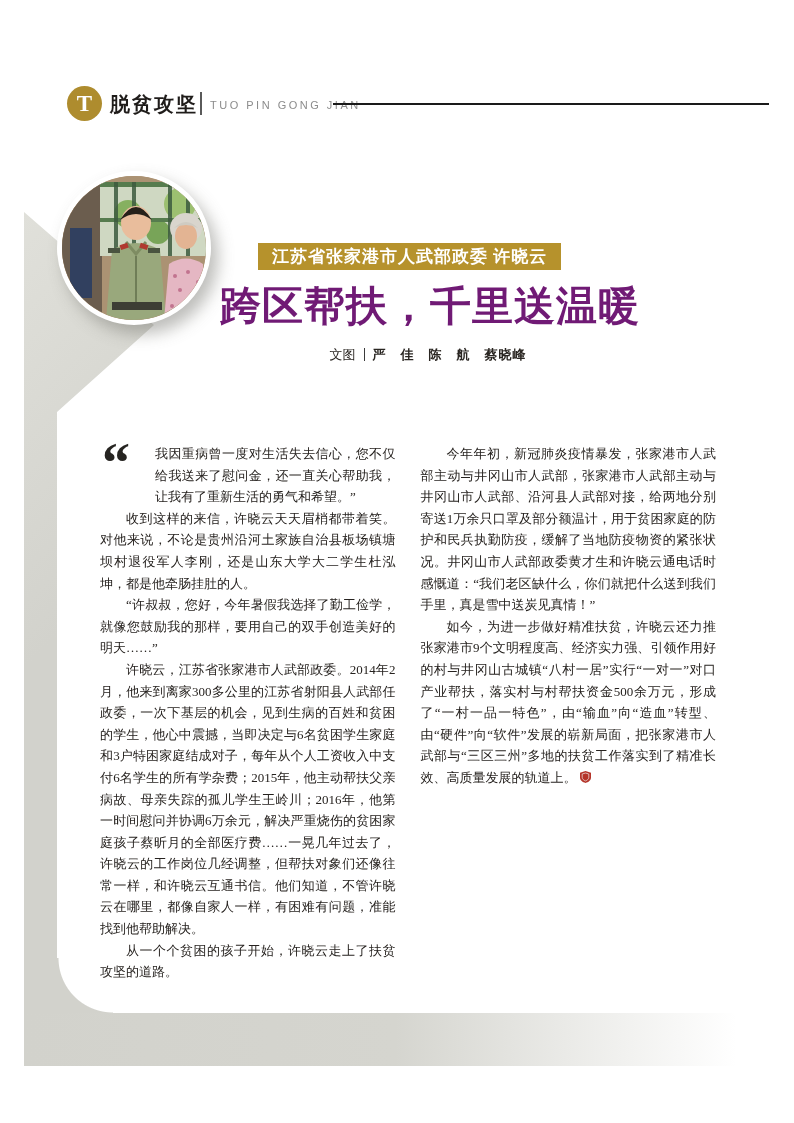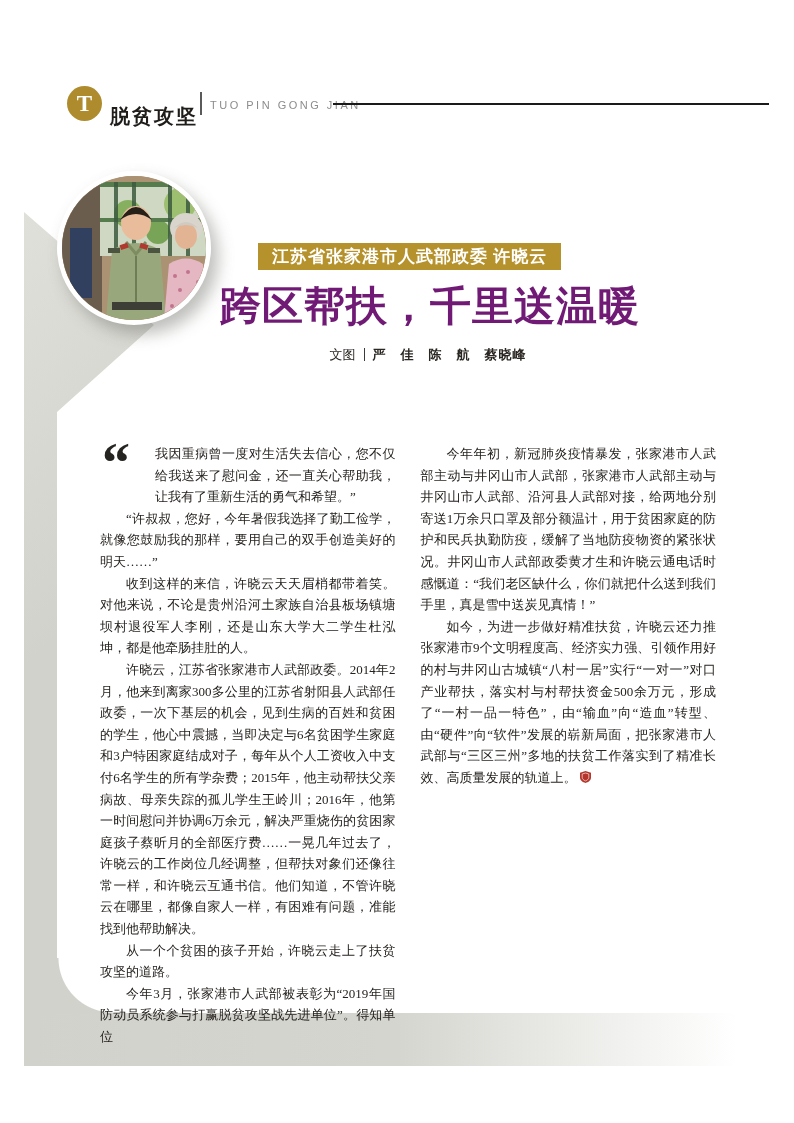--- a/index.html
+++ b/index.html
@@ -7,21 +7,21 @@
     position:relative;width:794px;height:1123px;background:#ffffff;
     overflow:hidden;font-family:"Liberation Serif","DejaVu Serif",serif;color:#26221f;
   }
   
   .logo-circle{
     position:absolute;left:67px;top:86px;width:35px;height:35px;border-radius:50%;
     background:#ae8c2e;display:flex;align-items:center;justify-content:center;
   }
   .logo-letter{color:#fff;font-family:"Liberation Serif",serif;font-size:23px;font-weight:bold;line-height:1;}
   .section-title{
-    position:absolute;left:110px;top:103px;font-family:"Liberation Sans","DejaVu Sans",sans-serif;
+    position:absolute;left:110px;top:91px;font-family:"Liberation Sans","DejaVu Sans",sans-serif;
     font-size:20px;font-weight:bold;color:#1f1c1a;letter-spacing:2px;
   }
   .header-divider{position:absolute;left:200px;top:92px;width:0;height:23px;border-left:2px solid #5a5a5a;}
   .section-subtitle{
     position:absolute;left:210px;top:99px;font-family:"Liberation Sans","DejaVu Sans",sans-serif;
     font-size:11px;color:#8c8c8c;letter-spacing:2.5px;
   }
   .header-rule{position:absolute;left:333px;top:103px;width:436px;height:2px;background:#1a1a1a;}
   
   .ribbon{
@@ -138,25 +138,24 @@
 
   <div class="kicker">江苏省张家港市人武部政委 许晓云</div>
   <div class="article-title">跨区帮扶，千里送温暖</div>
   <div class="byline">
     <span class="byline-prefix">文图</span><span class="byline-divider"></span><span class="byline-authors">严　佳　陈　航　蔡晓峰</span>
   </div>
 
   <div class="body-columns">
     <div class="body-col" id="col-left">
         <div class="lead-quote"><span class="quote-mark">“</span><span class="quote-text">我因重病曾一度对生活失去信心，您不仅给我送来了慰问金，还一直关心帮助我，让我有了重新生活的勇气和希望。”</span></div>
+        <p class="body-para indent">收到这样的来信，许晓云天天眉梢都带着笑。对他来说，不论是贵州沿河土家族自治县板场镇塘坝村退役军人李刚，还是山东大学大二学生杜泓坤，都是他牵肠挂肚的人。</p>
         <p class="body-para indent">“许叔叔，您好，今年暑假我选择了勤工俭学，就像您鼓励我的那样，要用自己的双手创造美好的明天……”</p>
-        <p class="body-para indent">收到这样的来信，许晓云天天眉梢都带着笑。对他来说，不论是贵州沿河土家族自治县板场镇塘坝村退役军人李刚，还是山东大学大二学生杜泓坤，都是他牵肠挂肚的人。</p>
         <p class="body-para indent">许晓云，江苏省张家港市人武部政委。2014年2月，他来到离家300多公里的江苏省射阳县人武部任政委，一次下基层的机会，见到生病的百姓和贫困的学生，他心中震撼，当即决定与6名贫困学生家庭和3户特困家庭结成对子，每年从个人工资收入中支付6名学生的所有学杂费；2015年，他主动帮扶父亲病故、母亲失踪的孤儿学生王岭川；2016年，他第一时间慰问并协调6万余元，解决严重烧伤的贫困家庭孩子蔡昕月的全部医疗费……一晃几年过去了，许晓云的工作岗位几经调整，但帮扶对象们还像往常一样，和许晓云互通书信。他们知道，不管许晓云在哪里，都像自家人一样，有困难有问题，准能找到他帮助解决。</p>
         <p class="body-para indent">从一个个贫困的孩子开始，许晓云走上了扶贫攻坚的道路。</p>
-        <p class="body-para indent">今年3月，张家港市人武部被表彰为“2019年国防动员系统参与打赢脱贫攻坚战先进单位”。得知单位</p>
       </div>
     <div class="body-col" id="col-right">
         <p class="body-para indent">今年年初，新冠肺炎疫情暴发，张家港市人武部主动与井冈山市人武部，张家港市人武部主动与井冈山市人武部、沿河县人武部对接，给两地分别寄送1万余只口罩及部分额温计，用于贫困家庭的防护和民兵执勤防疫，缓解了当地防疫物资的紧张状况。井冈山市人武部政委黄才生和许晓云通电话时感慨道：“我们老区缺什么，你们就把什么送到我们手里，真是雪中送炭见真情！”</p>
         <p class="body-para indent">如今，为进一步做好精准扶贫，许晓云还力推张家港市9个文明程度高、经济实力强、引领作用好的村与井冈山古城镇“八村一居”实行“一对一”对口产业帮扶，落实村与村帮扶资金500余万元，形成了“一村一品一特色”，由“输血”向“造血”转型、由“硬件”向“软件”发展的崭新局面，把张家港市人武部与“三区三州”多地的扶贫工作落实到了精准长效、高质量发展的轨道上。<svg class="end-mark" width="11" height="12" viewBox="0 0 11 12">
             <path d="M5.5 0 L11 1.8 V6.5 C11 9.4 8.4 11.1 5.5 12 C2.6 11.1 0 9.4 0 6.5 V1.8 Z" fill="#b5352a"></path>
             <path d="M5.5 2 L8.8 3 V6.3 C8.8 8.1 7.3 9.2 5.5 9.9 C3.7 9.2 2.2 8.1 2.2 6.3 V3 Z" fill="none" stroke="#e8d8d6" stroke-width="0.8"></path>
           </svg></p>
       </div>
   </div>
 

